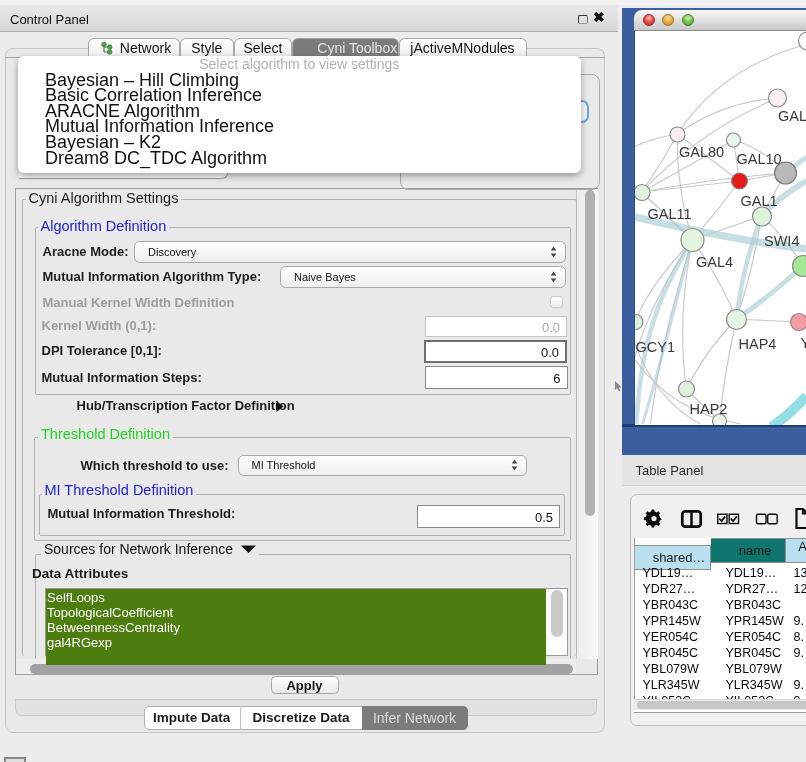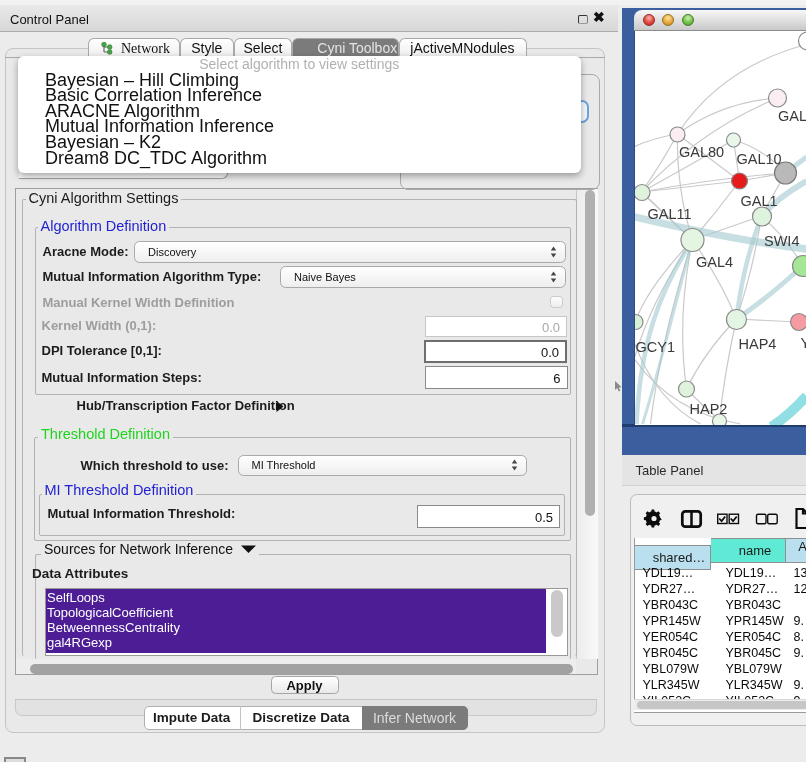--- a/index.html
+++ b/index.html
@@ -36,21 +36,21 @@
 .tab{position:absolute;top:37.5px;height:19px;border:1px solid #a9a9a9;border-bottom:none;
  border-radius:6px 6px 0 0;background:linear-gradient(#ffffff,#eeeeee);
  font-size:14px;color:#111;text-align:center;line-height:19px;box-sizing:border-box;}
 .tabsel{background:#7b7b7b;color:#e4e4e2;}
 </style>
 <div class="tab" style="left:87.5px;width:92px;"><svg style="position:absolute;left:12px;top:3px;" width="12" height="13" viewBox="0 0 12 13">
         <path d="M3,3 L3,10 M3,5 L8,5 M3,10 L8,10" stroke="#666" stroke-width="1.2" fill="none"></path>
         <circle cx="3" cy="2.5" r="2.3" fill="#4aa64a" stroke="#2e7d2e" stroke-width="0.7"></circle>
         <circle cx="8.7" cy="5" r="2.3" fill="#4aa64a" stroke="#2e7d2e" stroke-width="0.7"></circle>
         <circle cx="8.7" cy="10" r="2.3" fill="#4aa64a" stroke="#2e7d2e" stroke-width="0.7"></circle>
-      </svg><span style="margin-left:24px;font-family:Liberation Serif, serif;">Network</span></div>
+      </svg><span style="margin-left:24px;">Network</span></div>
 <div class="tab" style="left:179.5px;width:54.5px;">Style</div>
 <div class="tab" style="left:234px;width:58px;">Select</div>
 <div class="tab tabsel" style="left:292px;width:106.5px;padding-left:24px;">Cyni Toolbox</div>
 <div class="tab" style="left:398.5px;width:128px;">jActiveMNodules</div>
 </div>
 
 <div class="abs" style="left:15px;top:188px;width:583px;height:487px;border:1px solid #9e9e9e;background:#e9e9e9;box-sizing:border-box;"></div>
 
 <div class="abs" style="left:576px;top:189px;width:21px;height:470px;background:linear-gradient(90deg,#ececec,#f9f9f9);border-left:1px solid #c6c6c6;"></div>
 <div class="abs" style="left:584.5px;top:190px;width:10.5px;height:326px;background:#b0b0b0;border-radius:5.5px;"></div>
@@ -132,21 +132,21 @@
 
 <div id="sources">
 <div class="grp" style="left:34.5px;top:554px;width:534px;height:104px;border-bottom:none;"></div>
 <div class="gtitle" style="left:41px;top:541.5px;color:#111;font-size:14px;">Sources for Network Inference <svg width="15" height="8" viewBox="0 0 15 8" style="vertical-align:1px;margin-left:4px;">
         <path d="M0,0.5 L15,0.5 L7.5,8 Z" fill="#111"></path>
       </svg></div>
 
 <div class="lbl" style="left:32px;top:566.5px;font-size:13.5px;">Data Attributes</div>
 
 <div class="abs" style="left:44.5px;top:587.5px;width:523px;height:68px;background:#fff;border:1px solid #999;box-sizing:border-box;"></div>
-<div class="abs" style="left:45.5px;top:589px;width:500.5px;height:64px;background:#4c1d95;color:#fff;font-size:13px;line-height:15px;padding:1px 0 0 1.5px;box-sizing:border-box;">SelfLoops<br>TopologicalCoefficient<br>BetweennessCentrality<br>gal4RGexp</div>
+<div class="abs" style="left:45.5px;top:589px;width:500.5px;height:76px;background:#4d7c0f;color:#fff;font-size:13px;line-height:15px;padding:1px 0 0 1.5px;box-sizing:border-box;">SelfLoops<br>TopologicalCoefficient<br>BetweennessCentrality<br>gal4RGexp</div>
 <div class="abs" style="left:551px;top:590px;width:12px;height:47px;background:#c9c9c9;border-radius:6px;"></div>
 </div>
 
 <div class="abs" style="left:270.5px;top:675.5px;width:68px;height:18px;background:linear-gradient(#ffffff,#e9e9e9);border:1px solid #a6a6a6;border-radius:4.5px;text-align:center;font-size:13px;font-weight:bold;color:#111;line-height:17px;box-sizing:border-box;">Apply</div>
 <div class="abs" style="left:15px;top:698.5px;width:582px;height:17.5px;background:#e2e2e2;border:1px solid #c9c9c9;border-top:none;border-radius:0 0 7px 7px;box-sizing:border-box;"></div>
 <div class="abs" style="left:15px;top:698.5px;width:582px;height:1px;background:#c4c4c4;"></div>
 
 <div id="bottomtabs">
 <div class="abs" style="left:144px;top:705.5px;width:323.5px;height:24.5px;background:#fff;border:1px solid #b0b0b0;border-radius:5px;box-sizing:border-box;"></div>
 <div class="abs" style="left:144px;top:705.5px;width:96.5px;height:24.5px;font-size:13.5px;font-weight:bold;color:#1b1b1b;text-align:center;line-height:24px;border-right:1px solid #c2c2c2;box-sizing:border-box;">Impute Data</div>
@@ -278,21 +278,21 @@
   <rect x="122.5" y="9.2" width="9.5" height="9.5" rx="1.5"></rect>
   <rect x="133.7" y="9.2" width="9.5" height="9.5" rx="1.5"></rect>
  </g>
  <path d="M85.2,13.5 l2.4,2.6 3.6,-4.7" fill="none" stroke="#0c0c0c" stroke-width="1.7"></path>
  <path d="M96.7,13.5 l2.4,2.6 3.6,-4.7" fill="none" stroke="#0c0c0c" stroke-width="1.7"></path>
  <path d="M162.5,4 h6.5 l4.5,4.5 v14.5 h-11 z M169,4 v4.5 h4.5" fill="none" stroke="#0c0c0c" stroke-width="2.2"></path>
 </svg>
 
 <div class="abs" style="left:634px;top:538px;width:172px;height:175px;background:#fff;border-left:1px solid #9b9b9b;overflow:hidden;">
  <div style="position:absolute;left:0;top:7px;width:76px;height:24.5px;background:#badfee;border-right:1px solid #8f8f8f;border-top:1px solid #8f8f8f;border-bottom:1px solid #8f8f8f;box-sizing:border-box;text-align:center;line-height:23px;font-size:13px;color:#1a1a1a;text-indent:13px;">shared…</div>
- <div style="position:absolute;left:76px;top:0;width:75px;height:24.5px;background:#5eead4;border-right:1px solid #8f8f8f;border-top:1px solid #8f8f8f;border-bottom:1px solid #8f8f8f;box-sizing:border-box;text-align:center;line-height:23px;font-size:13px;color:#1a1a1a;text-indent:14px;">name</div>
+ <div style="position:absolute;left:76px;top:0;width:75px;height:24.5px;background:#0f766e;border-right:1px solid #8f8f8f;border-top:1px solid #8f8f8f;border-bottom:1px solid #8f8f8f;box-sizing:border-box;text-align:center;line-height:23px;font-size:13px;color:#1a1a1a;text-indent:14px;">name</div>
  <div style="position:absolute;left:151px;top:0;width:21px;height:24.5px;background:#badfee;border-top:1px solid #8f8f8f;border-bottom:1px solid #8f8f8f;box-sizing:border-box;font-size:13px;color:#1a1a1a;text-align:right;">A</div>
  <div id="rows" style="position:absolute;left:0;top:26.5px;font-size:12.5px;color:#0a0a0a;">
         <style>.tr{position:relative;width:172px;height:16.05px;line-height:16.05px;white-space:nowrap;}.c1{position:absolute;left:7.5px;}.c2{position:absolute;left:90.5px;}.c3{position:absolute;left:158.5px;}</style>
         <div class="tr">
           <span class="c1">YDL19…</span>
           <span class="c2">YDL19…</span>
           <span class="c3">13.</span>
         </div>
         <div class="tr">
           <span class="c1">YDR27…</span>

